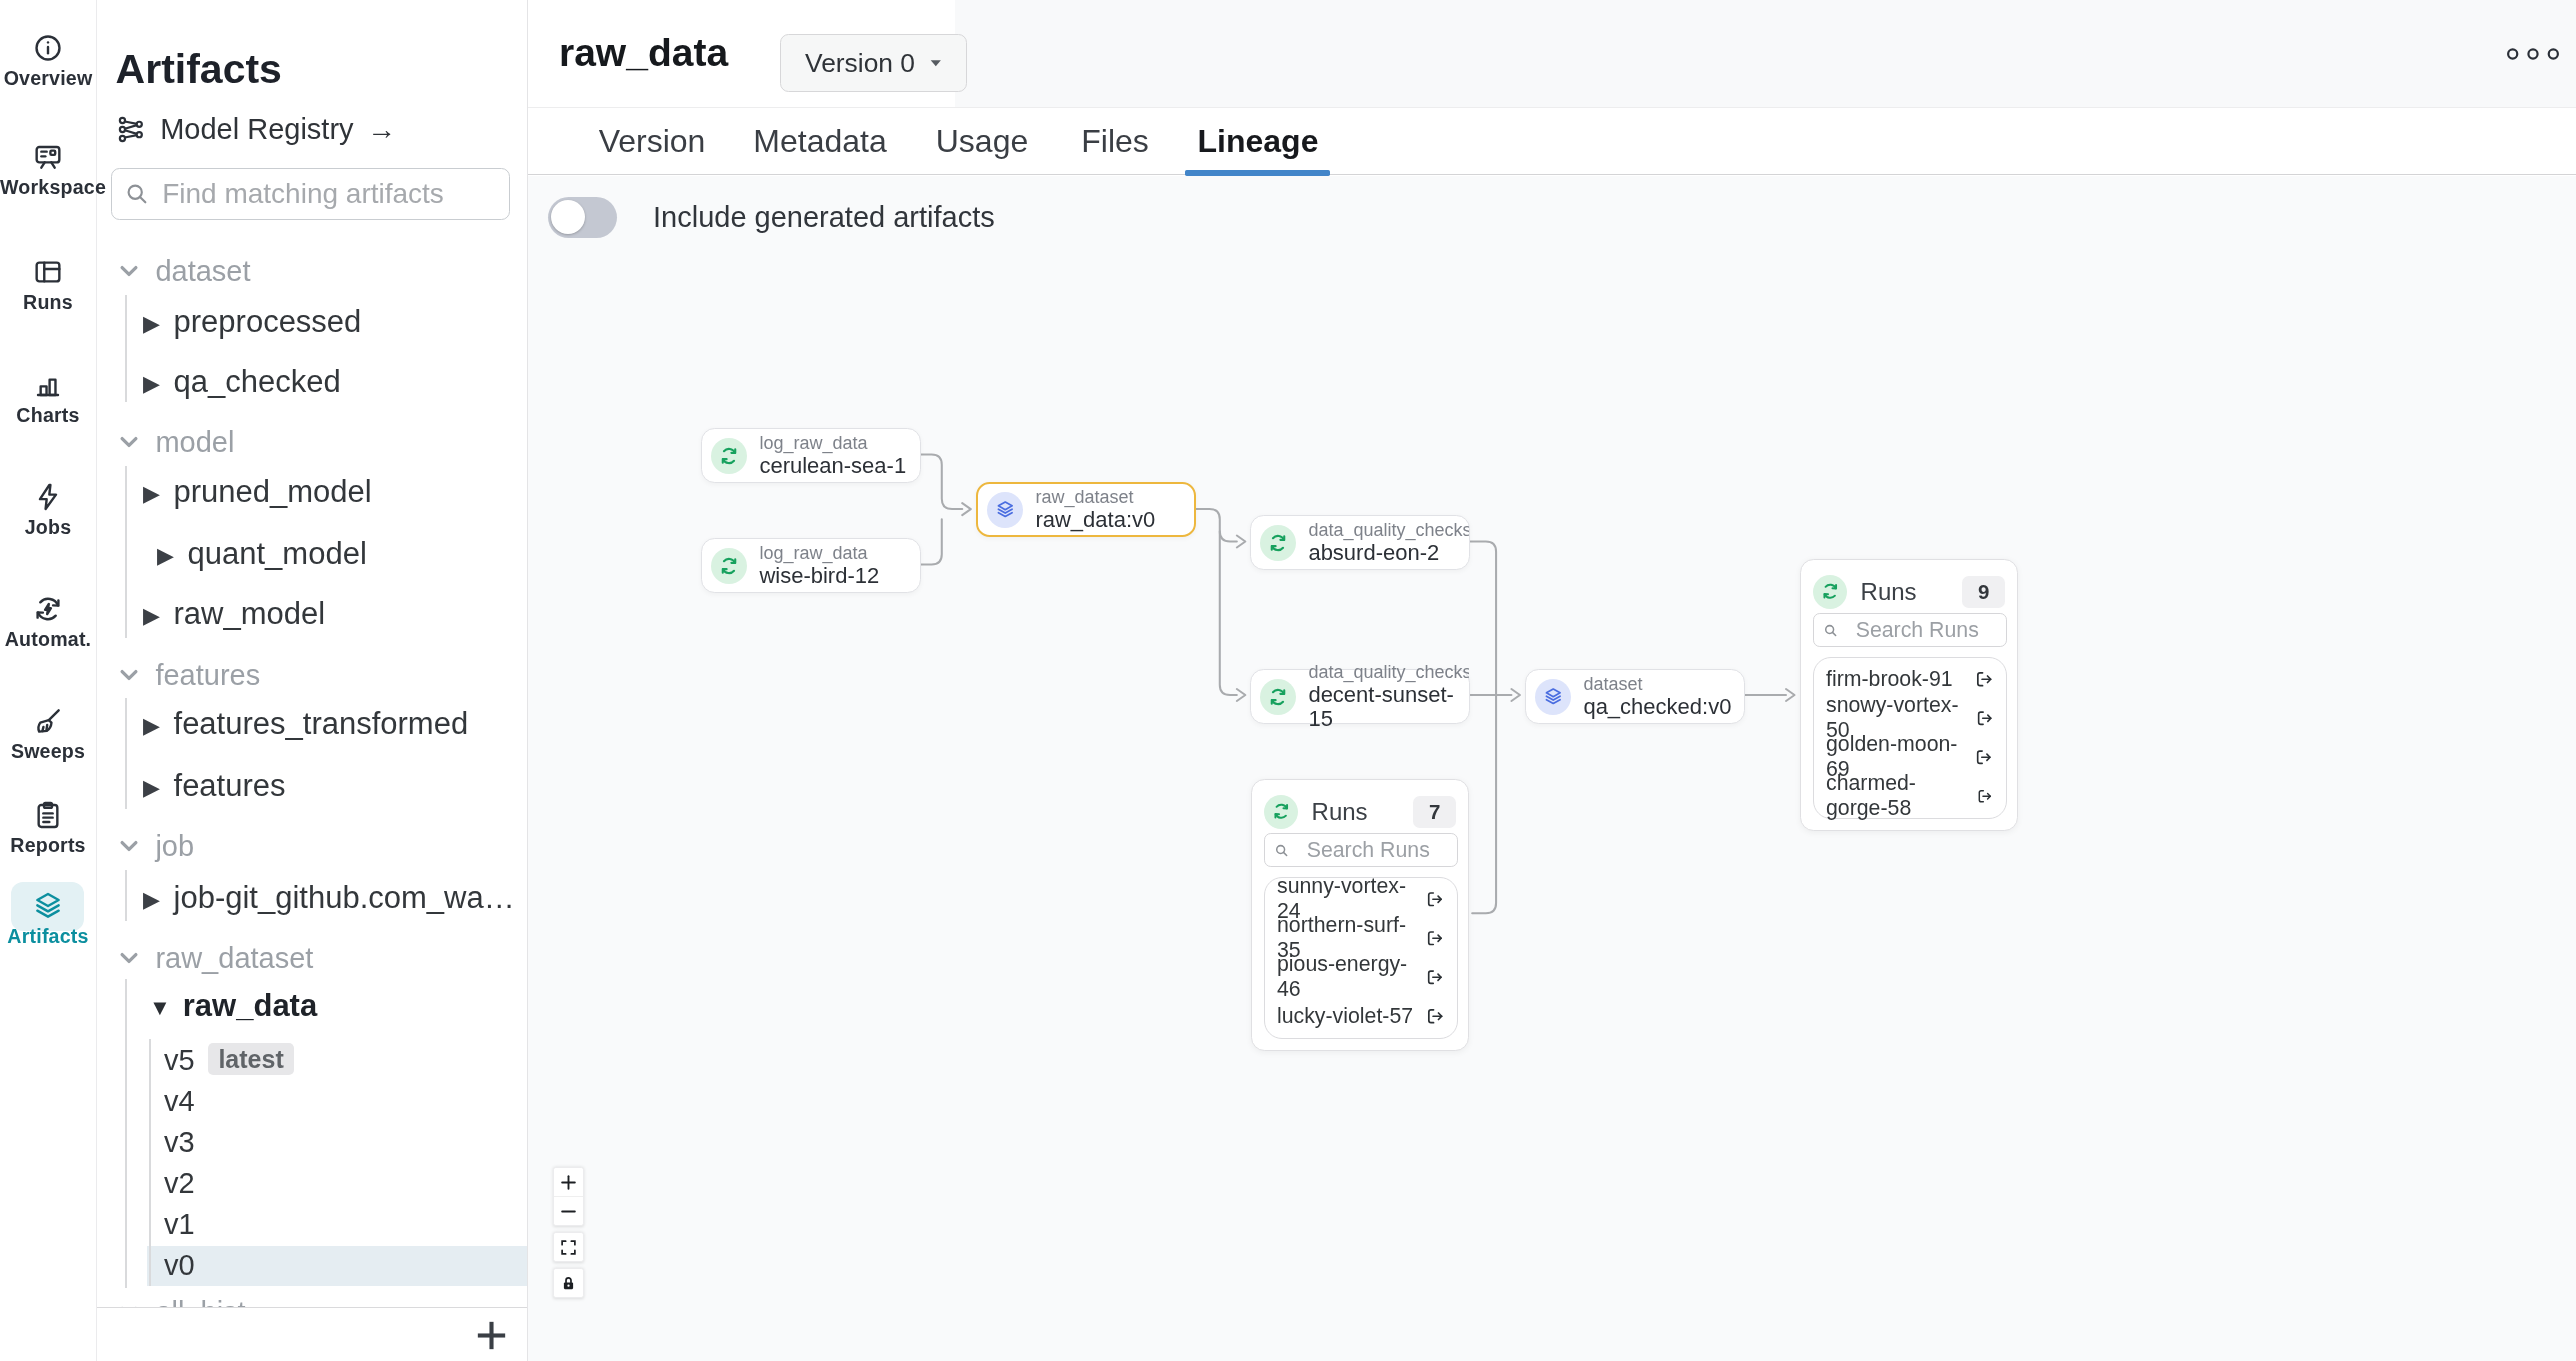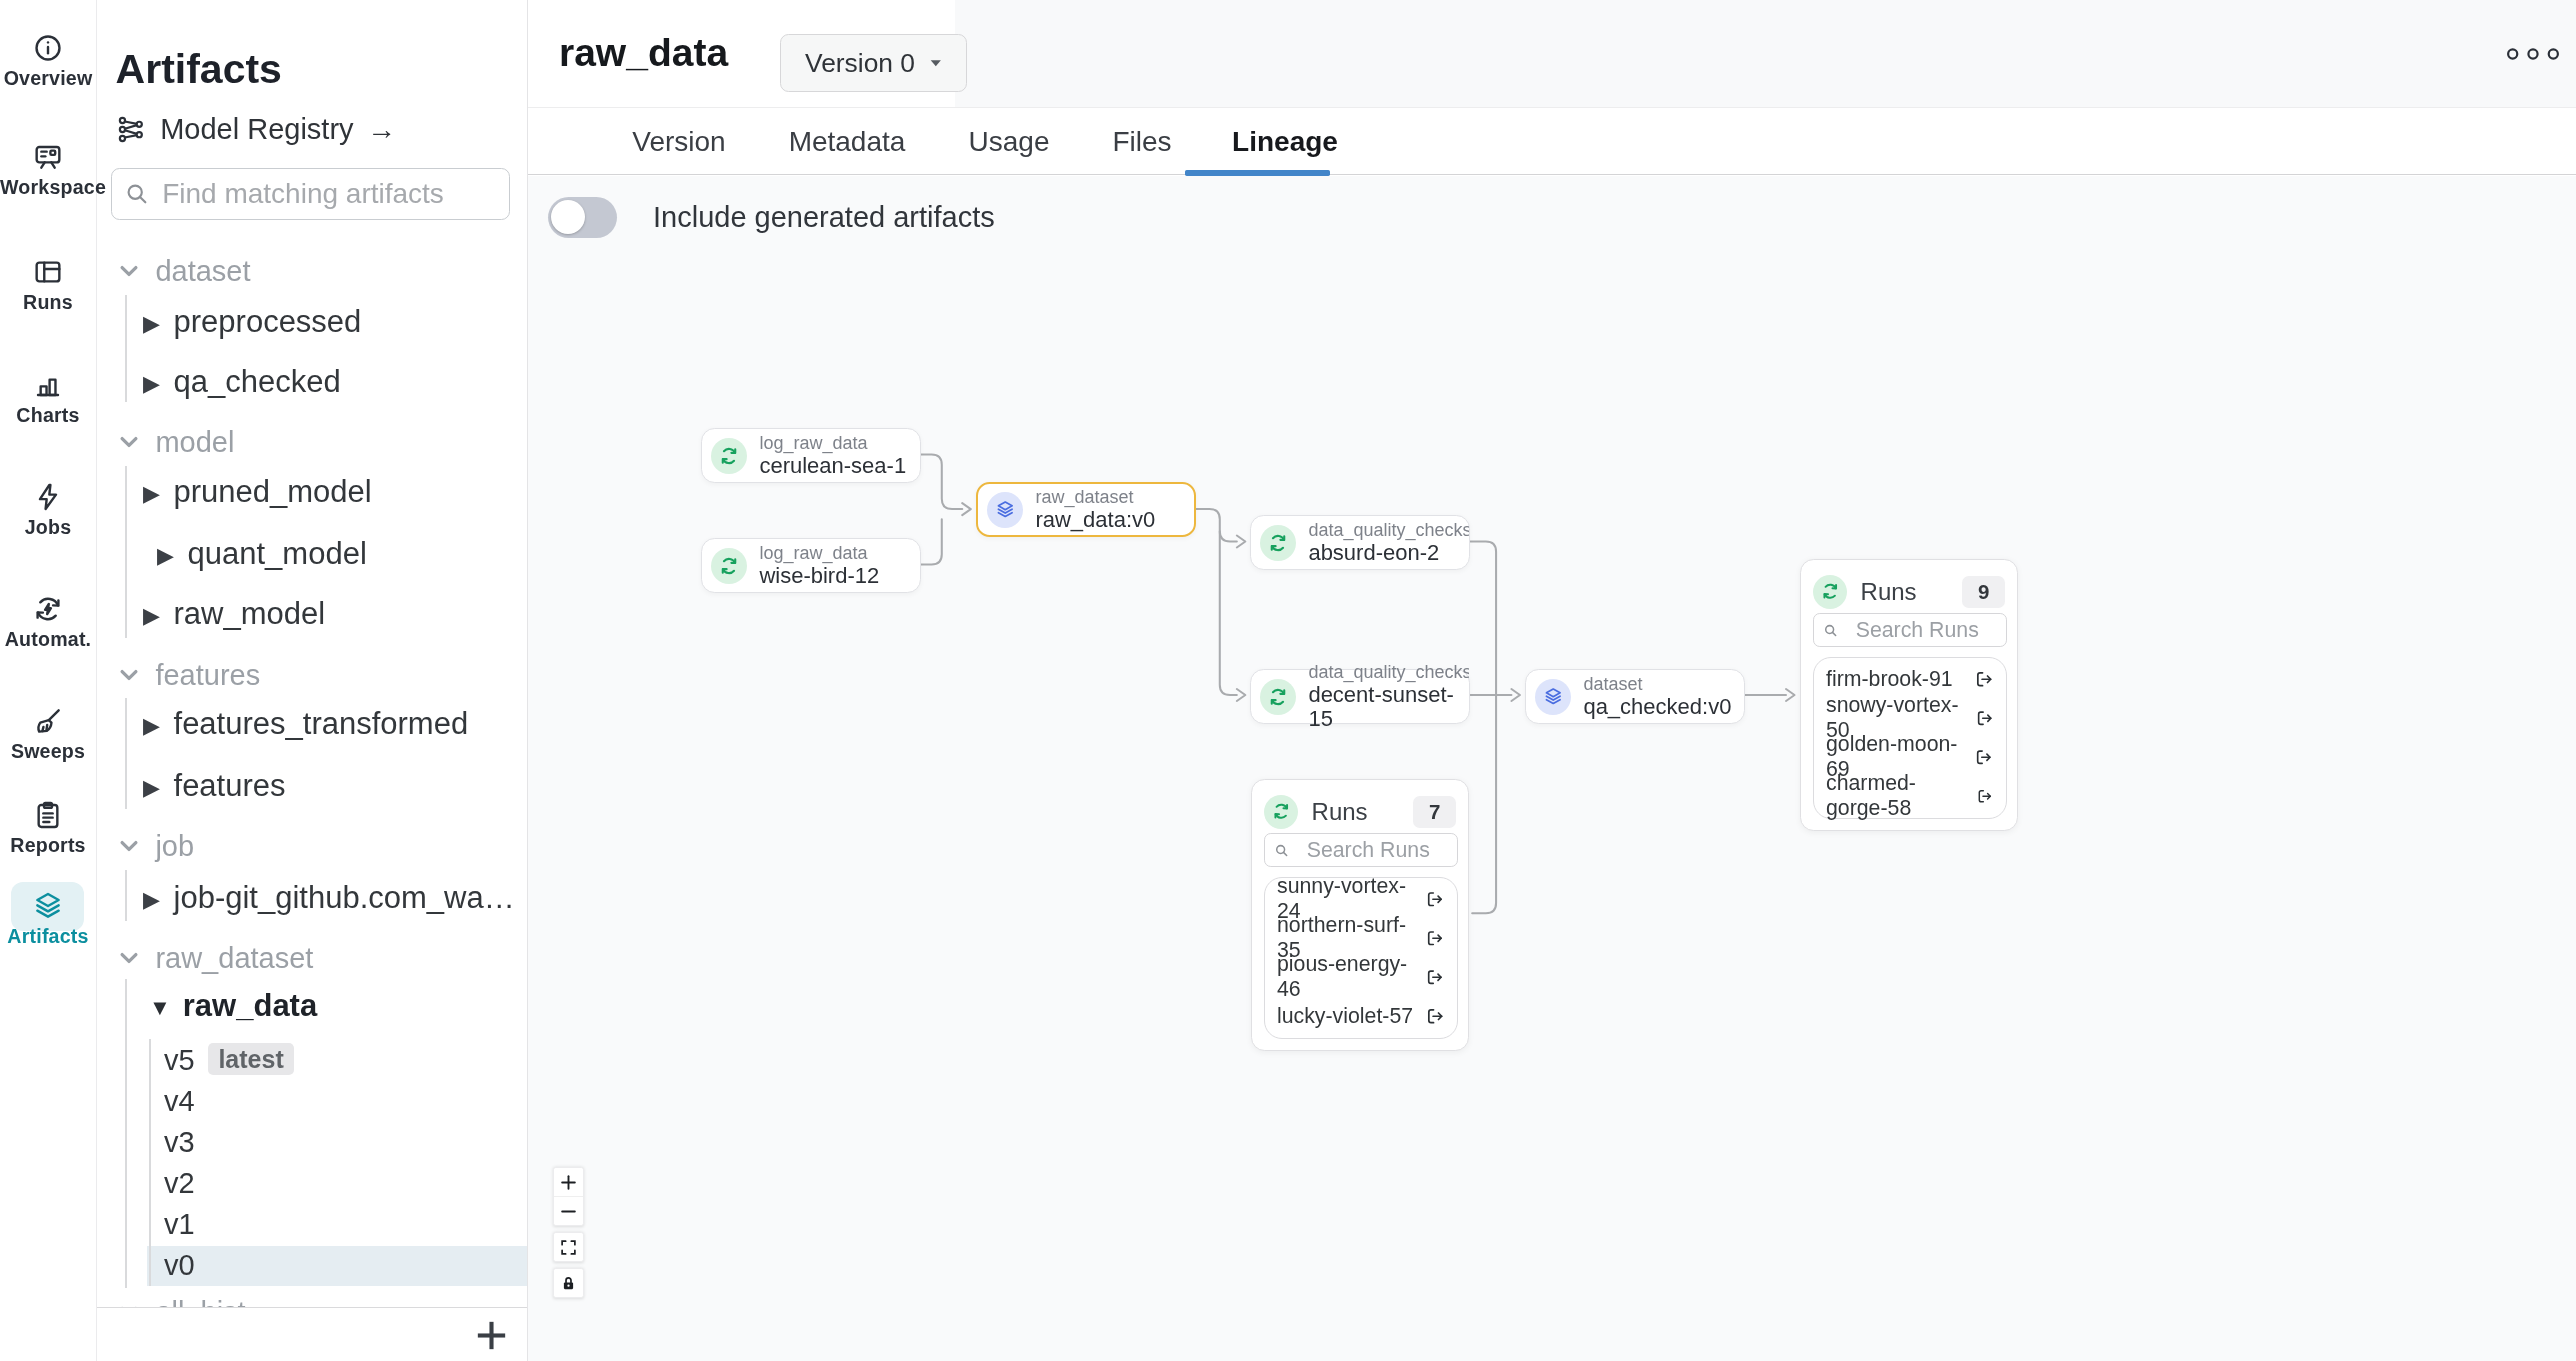--- a/index.html
+++ b/index.html
@@ -45,21 +45,21 @@
   
   #mheader{left:526px;top:0;width:2050px;height:107px;background:#fff;border-bottom:1.7px solid #ededee;z-index:2;}
   #mheader .grayzone{position:absolute;left:429px;top:0;width:1621px;height:107px;background:#f8f9fa;}
   #page-title{position:absolute;left:33px;top:31px;font-size:39px;font-weight:700;color:#16191d;}
   #version-btn{position:absolute;left:254px;top:34px;height:58px;padding:0 24px;background:#f6f7f7;border:1.7px solid #d7d7d9;border-radius:8.5px;display:flex;align-items:center;gap:13.6px;font-size:26.4px;color:#2f3338;cursor:pointer;box-sizing:border-box;}
   #more-btn{position:absolute;left:1979px;top:43px;cursor:pointer;}
   #more-btn svg{stroke:#2b3038;fill:none;stroke-width:2.6;}
 
   
   #tabs{left:526px;top:109px;width:2050px;height:65px;background:#fff;border-bottom:1.7px solid #d4d4d6;z-index:2;}
-  .tab{position:absolute;top:0;height:65px;line-height:65px;font-size:28px;color:#3a3e44;transform:translateX(-50%);cursor:pointer;margin-left:27px;}
+  .tab{position:absolute;top:0;height:65px;line-height:65px;font-size:32px;color:#3a3e44;transform:translateX(-50%);cursor:pointer;}
   .tab.active{color:#17191d;font-weight:600;}
   #tab-underline{position:absolute;left:659px;top:61px;width:145px;height:6px;background:#4285c9;border-radius:1.7px;}
 
   
   #content{left:526px;top:176px;width:2050px;height:1186px;background:#f9fafb;z-index:0;}
   #toggle-row{position:absolute;left:22px;top:20.5px;display:flex;align-items:center;gap:36px;}
   #toggle{width:69px;height:41px;background:#c4c8d2;border-radius:20.5px;position:relative;cursor:pointer;}
   #toggle .knob{position:absolute;left:3.4px;top:3.4px;width:34px;height:34px;background:#fff;border-radius:50%;box-shadow:0 0.9px 2.6px rgba(0,0,0,.25);}
   #toggle-label{font-size:29px;color:#31353b;}
 

